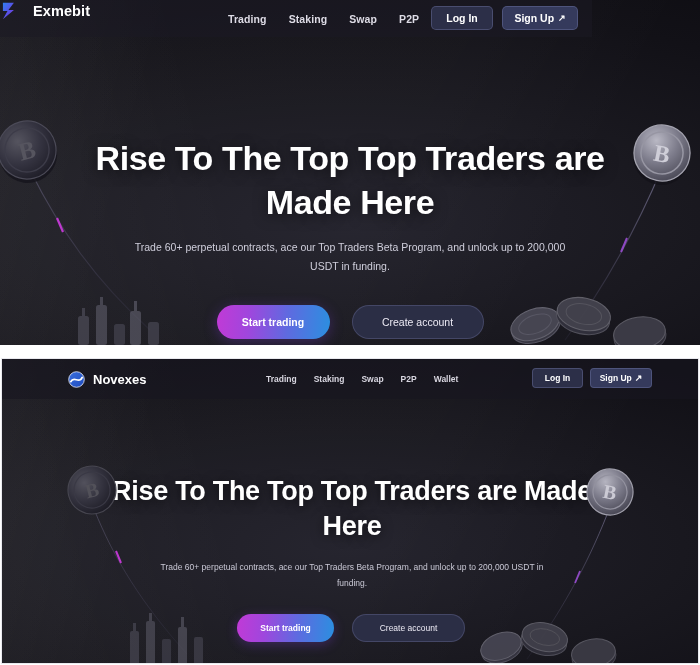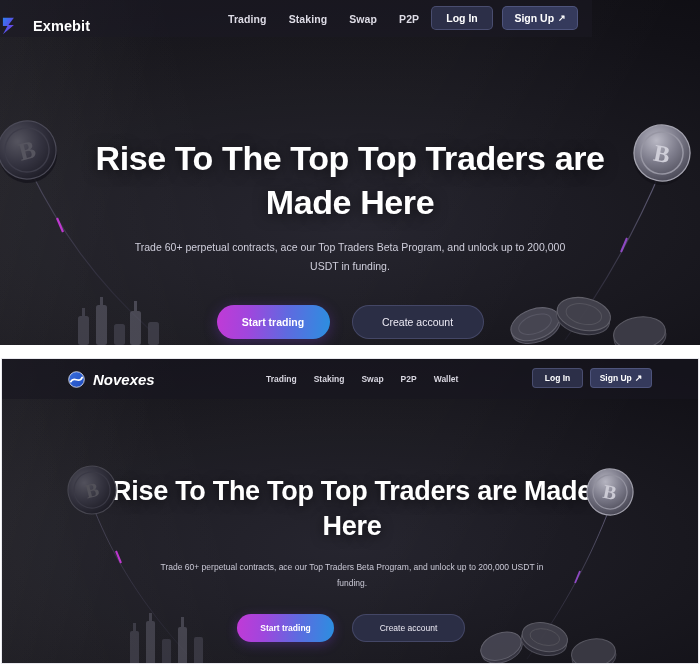--- a/index.html
+++ b/index.html
@@ -28,21 +28,21 @@
       linear-gradient(105deg, rgba(255,255,255,0.030) 0%, rgba(255,255,255,0) 22%),
       linear-gradient(75deg,  rgba(255,255,255,0.022) 10%, rgba(255,255,255,0) 34%),
       linear-gradient(118deg, rgba(255,255,255,0.018) 55%, rgba(255,255,255,0) 78%);
     pointer-events: none;
   }
 
   
   .nav1 {
     position: absolute; left: 0; top: 0;
     width: 592px; height: 37px;
-    display: flex; align-items: flex-end;
+    display: flex; align-items: flex-start;
     background: rgba(28,26,36,0.55);
     z-index: 6;
   }
   .brand1 { display: flex; align-items: center; gap: 9px; margin-left: 2px; }
   .logo1 { width: 22px; height: 22px; display:block; }
   .brandname1 {
     color: #ffffff; font-size: 14.5px; font-weight: bold; letter-spacing: .1px;
   }
   .navlinks1 {
     position: absolute; left: 228px; top: 0; height: 37px;
@@ -118,21 +118,21 @@
     overflow: hidden;
   }
   .nav2 {
     position: absolute; left: 0; top: 0; width: 698px; height: 40px;
     display: flex; align-items: center;
     background: rgba(24,22,31,0.6);
     z-index: 6;
   }
   .brand2 { display: flex; align-items: center; gap: 8px; margin-left: 66px; }
   .logo2 { width: 17px; height: 17px; display: block; }
-  .brandname2 { color: #ffffff; font-size: 15px; font-weight: bold; font-style: italic; }
+  .brandname2 { color: #ffffff; font-size: 13px; font-weight: bold; }
   .navlinks2 {
     position: absolute; left: 264px; top: 0; height: 40px;
     display: flex; align-items: center; gap: 17px;
   }
   .navlinks2 a {
     color: #d8d6e0; font-size: 8.5px; font-weight: bold; text-decoration: none;
     white-space: nowrap;
   }
   .navbtns2 {
     position: absolute; right: 48px; top: 9px;

